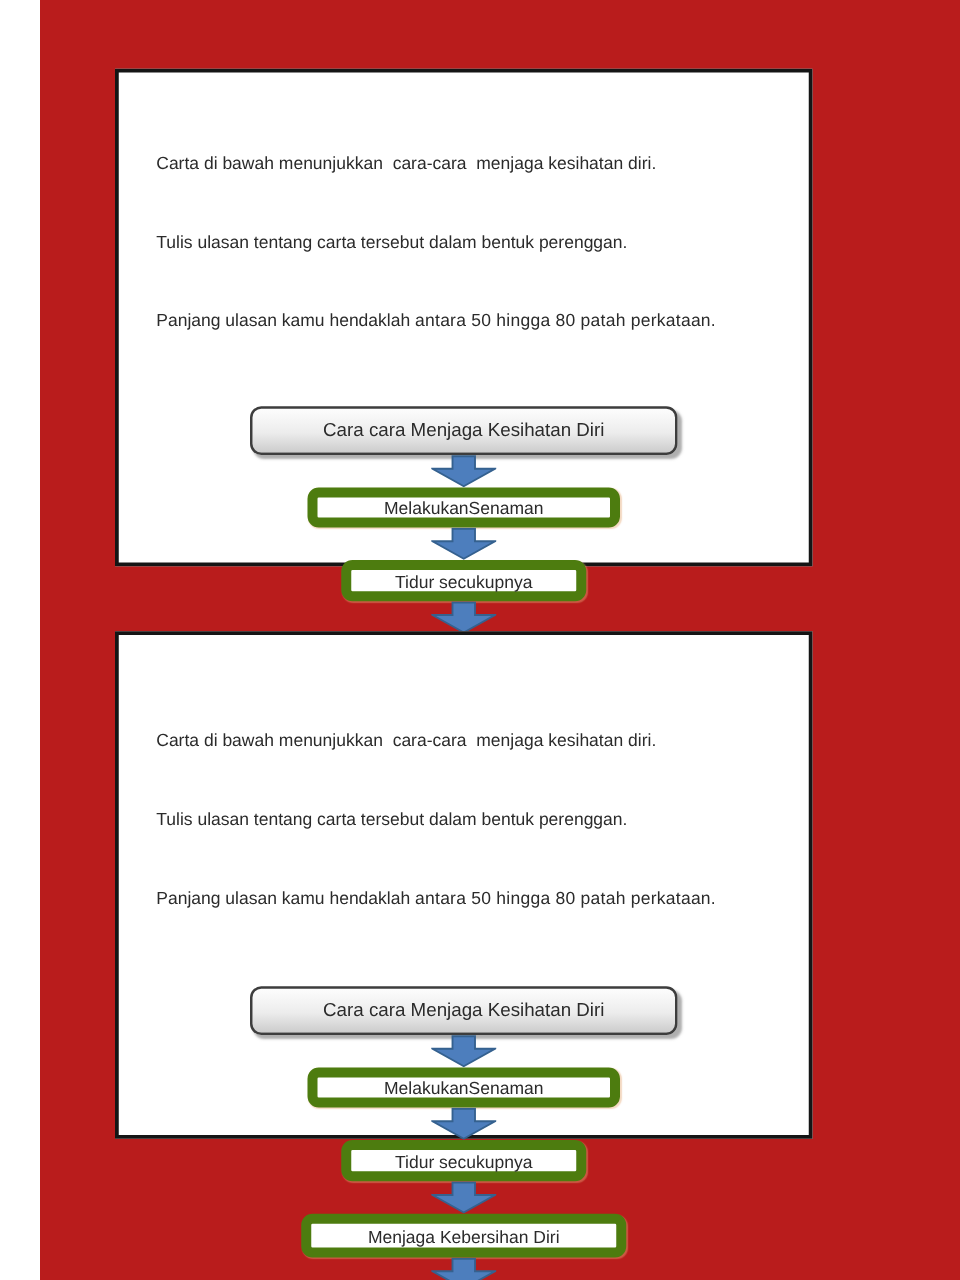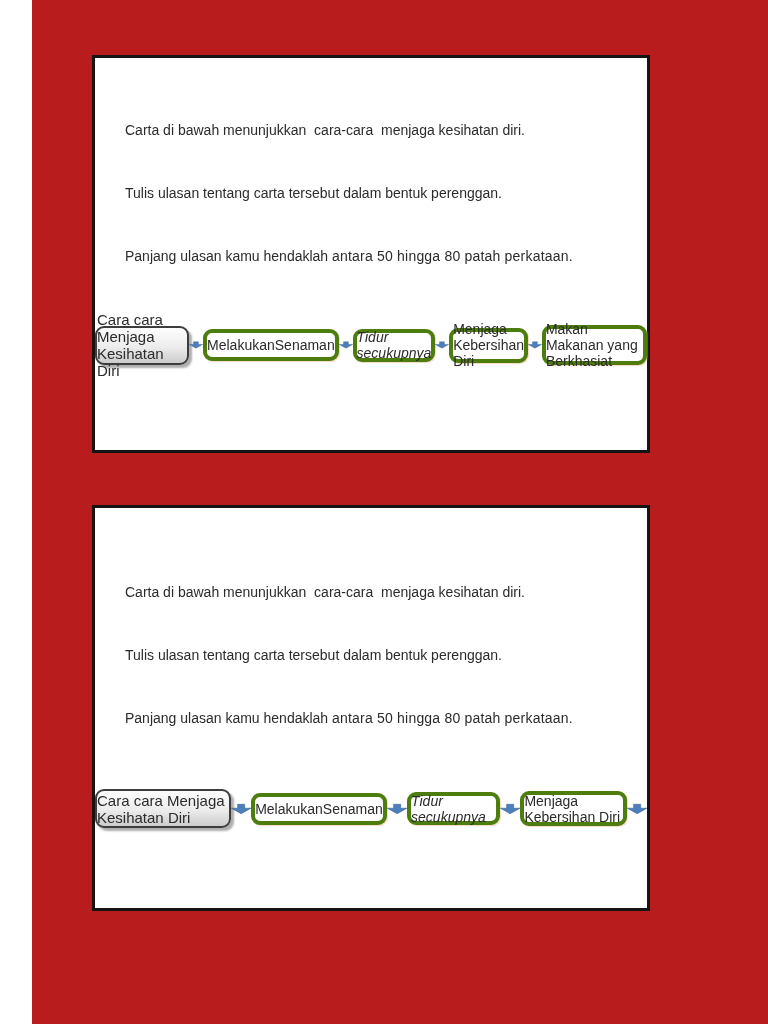--- a/index.html
+++ b/index.html
@@ -14,40 +14,40 @@
   }
   .panel-1 { top:55px;  height:398px; }
   .panel-2 { top:505px; height:406px; }
   .instructions {
     margin:20px 26px 0 30px; font-size:14px; line-height:21px;
     white-space:pre-wrap; color:#2b2b2b;
   }
   .panel-2 .instructions { margin-top:32px; }
   .bold-seg { font-weight:normal; letter-spacing:0.2px; }
   .flowchart {
-    display:flex; flex-direction:row; align-items:center; margin-top:16px;
+    display:flex; flex-direction:column; align-items:center; margin-top:16px;
   }
   .panel-2 .flowchart { margin-top:18px; }
   .title-box {
     width:342px; height:39px; border:2px solid #3d3d3d; border-radius:9px;
     background:linear-gradient(#fdfdfd 0%, #ececec 55%, #cccccc 100%);
     box-shadow:3px 3px 2px rgba(110,110,110,0.55);
     display:flex; align-items:center; justify-content:center;
     font-size:15px; color:#2b2b2b;
   }
   .arrow { display:block; margin:0; }
   .arrow polygon { stroke:#35618f; stroke-width:1.5; }
   .step {
     display:flex; align-items:center; justify-content:center;
-    background:#ffffff; border:4px solid #4d7c0f; border-radius:9px;
+    background:#ffffff; border:8px solid #4d7c0f; border-radius:9px;
     font-size:14px; color:#2b2b2b;
     box-shadow:1px 1px 1px rgba(228,168,118,0.45);
   }
   .step.s0 { width:250px; height:32px; }
-  .step.s1 { width:226px; height:33px;font-style:italic; }
+  .step.s1 { width:196px; height:33px; }
   .step.s2 { width:260px; height:35px; }
   .step.s3 { width:372px; height:40px; }
 </style>
 </head>
 <body>
 
 <div class="page">
 
   <div class="panel panel-1">
     <div class="instructions">

